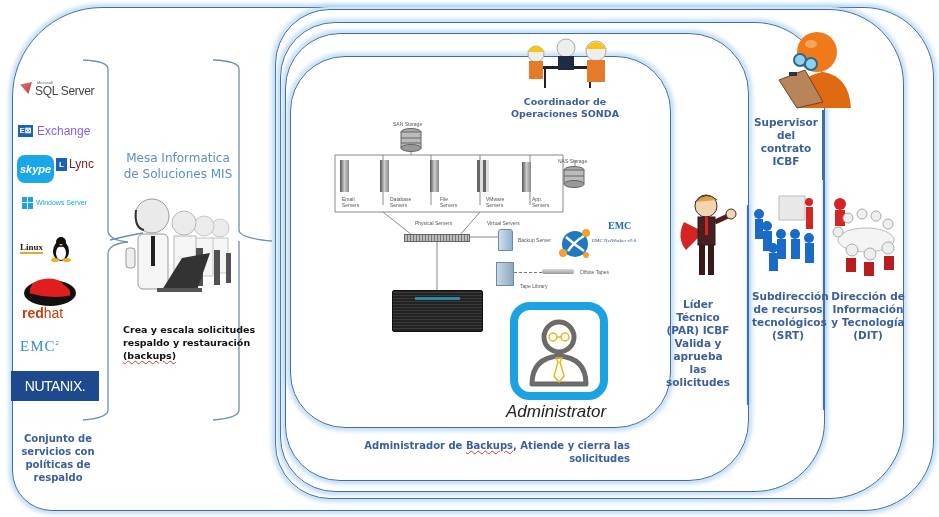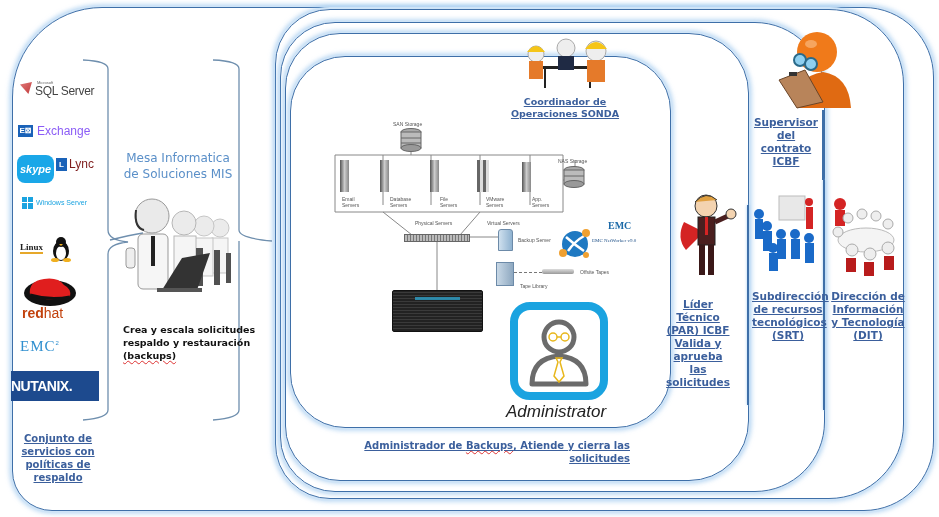--- a/index.html
+++ b/index.html
@@ -1,19 +1,19 @@
 <!DOCTYPE html>
 <html><head>
 <meta charset="utf-8">
 <style>
   html,body{margin:0;padding:0;background:#fff;}
   body{width:939px;height:517px;position:relative;overflow:hidden;font-family:"Liberation Sans",sans-serif;}
   .abs{position:absolute;}
   .box{position:absolute;border:1.5px solid #3e6fa8;box-shadow:0 0 0 2px #cfe4f7, 0 0 4px 3px rgba(140,190,235,.55);background:transparent;}
-  .lbl{position:absolute;color:#3b5f9c;font-weight:bold;font-size:10.5px;line-height:13px;text-align:center;font-family:"DejaVu Sans",sans-serif;text-decoration:underline;}
+  .lbl{position:absolute;color:#3b5f9c;font-weight:bold;font-size:10.5px;line-height:13px;text-align:center;font-family:"DejaVu Sans",sans-serif;}
   .brace{position:absolute;}
   .logo{position:absolute;font-family:"Liberation Sans",sans-serif;}
   .srv-txt{position:absolute;font-size:5px;color:#555;line-height:6px;font-family:"Liberation Sans",sans-serif;}
   .wavy{text-decoration:underline wavy #d33;text-decoration-thickness:1px;}
 </style>
 </head>
 <body>
 
 <div class="box" style="left:12px;top:7px;width:920px;height:502px;border-radius:90px 70px 70px 40px;"></div>
 
@@ -85,21 +85,21 @@
   <span style="position:absolute;left:2px;top:30px;font-size:14px;color:#c2410c;">
     <b>red</b><span>hat</span>
   </span>
 </div>
 
 <div class="logo" style="left:20px;top:337px;width:70px;height:18px;">
   <span style="font-family:'Liberation Serif',serif;font-size:15px;color:#2f8fcf;letter-spacing:1px;">EMC</span><sup style="font-size:6px;color:#2f8fcf;">2</sup>
 </div>
 
 <div class="logo" style="left:11px;top:371px;width:88px;height:30px;background:#1d4a8e;">
-  <span style="display:block;text-align:left;line-height:30px;color:#fff;font-weight:bold;font-size:14px;letter-spacing:-.5px;border-radius:9px;">NUTANIX.</span>
+  <span style="display:block;text-align:center;line-height:30px;color:#fff;font-weight:normal;font-size:14px;letter-spacing:-.5px;border-radius:9px;">NUTANIX.</span>
 </div>
 
 <div class="lbl" style="left:18px;top:432px;width:80px;font-size:10px;">
   <div>Conjunto de</div>
   <div>servicios con</div>
   <div>políticas de</div>
   <div>respaldo</div>
 </div>
 
 <div class="abs" style="left:118px;top:150px;width:120px;text-align:center;color:#5a8fc8;font-size:12px;line-height:16px;font-family:'DejaVu Sans',sans-serif;">

